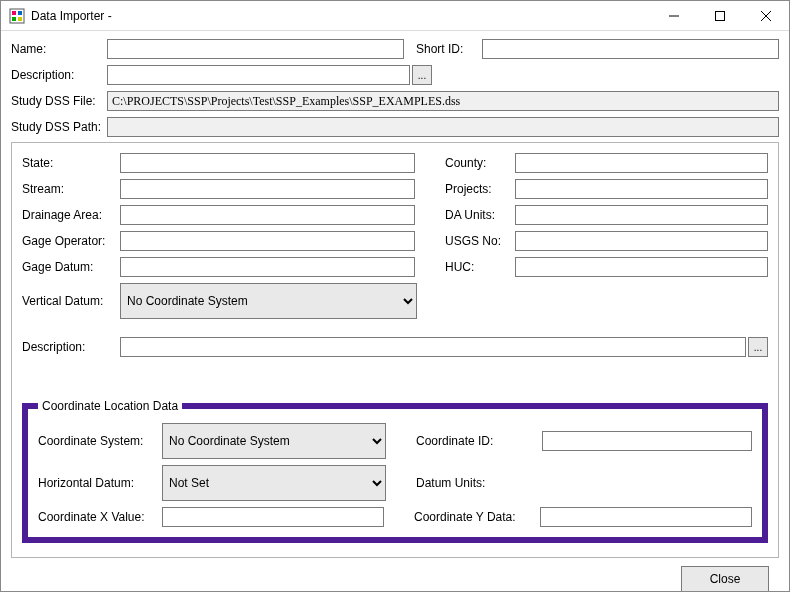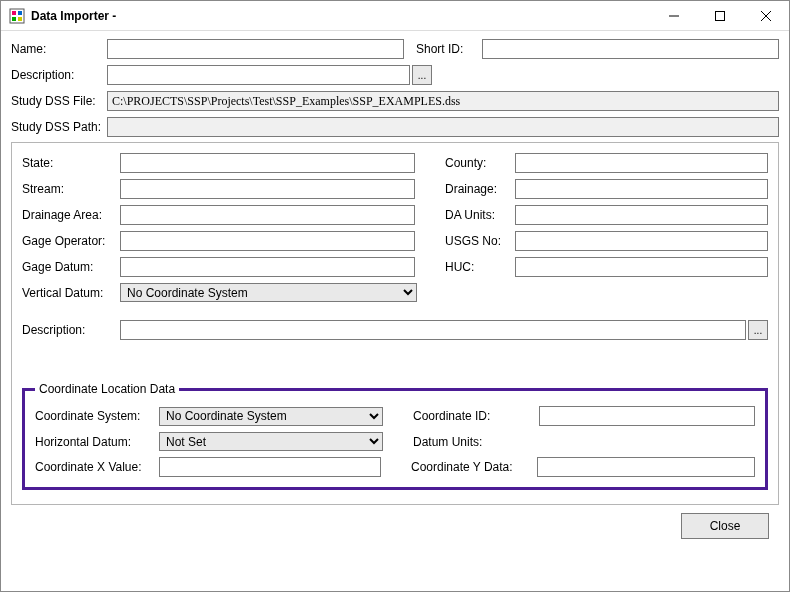--- a/index.html
+++ b/index.html
@@ -22,21 +22,20 @@
     background: #fff;
     border-bottom: 1px solid #ddd;
   }
   .titlebar .app-icon {
     width: 16px; height: 16px;
     margin-right: 6px;
   }
   .titlebar .title {
     flex: 1;
     font-size: 12px;
-    font-weight: bold;
   }
   .titlebar .win-controls {
     display: flex;
     height: 100%;
   }
   .titlebar .win-btn {
     width: 46px;
     display: flex;
     align-items: center;
     justify-content: center;
@@ -117,29 +116,29 @@
     display: flex;
     align-items: center;
   }
   .col-label-l { width: 98px; flex: 0 0 auto; }
   .col-input-l { flex: 1; }
   .col-gap { width: 30px; flex: 0 0 auto; }
   .col-label-r { width: 70px; flex: 0 0 auto; }
   .col-input-r { flex: 1; }
   .full-input { flex: 1; }
   select {
-    height: 19px;
+    height: 36px;
     border: 1px solid #7a7a7a;
     background: #e9e9e9;
     font-family: inherit;
     font-size: 12px;
     padding: 0 2px;
   }
   fieldset {
-    border: 3px solid #4c1d95;
+    border: 6px solid #4c1d95;
     margin: 36px 0 0 0;
     padding: 10px 10px 10px 10px;
   }
   legend {
     padding: 0 4px;
     font-size: 12px;
   }
   .coord-row {
     display: flex;
     align-items: center;
@@ -238,21 +237,21 @@
         <input type="text" class="col-input-l" style="width: 295px; flex: 0 0 auto;" value="">
         <span class="col-gap"></span>
         <span class="col-label-r">County:</span>
         <input type="text" class="col-input-r" value="" style="">
       </div>
 
       <div class="form-row">
         <span class="col-label-l">Stream:</span>
         <input type="text" class="col-input-l" style="width: 295px; flex: 0 0 auto;" value="">
         <span class="col-gap"></span>
-        <span class="col-label-r">Drainage:</span>
+        <span class="col-label-r">Projects:</span>
         <input type="text" class="col-input-r" value="" style="">
       </div>
 
       <div class="form-row">
         <span class="col-label-l">Drainage Area:</span>
         <input type="text" class="col-input-l" style="width: 295px; flex: 0 0 auto;" value="">
         <span class="col-gap"></span>
         <span class="col-label-r">DA Units:</span>
         <input type="text" class="col-input-r" value="" style="">
       </div>

